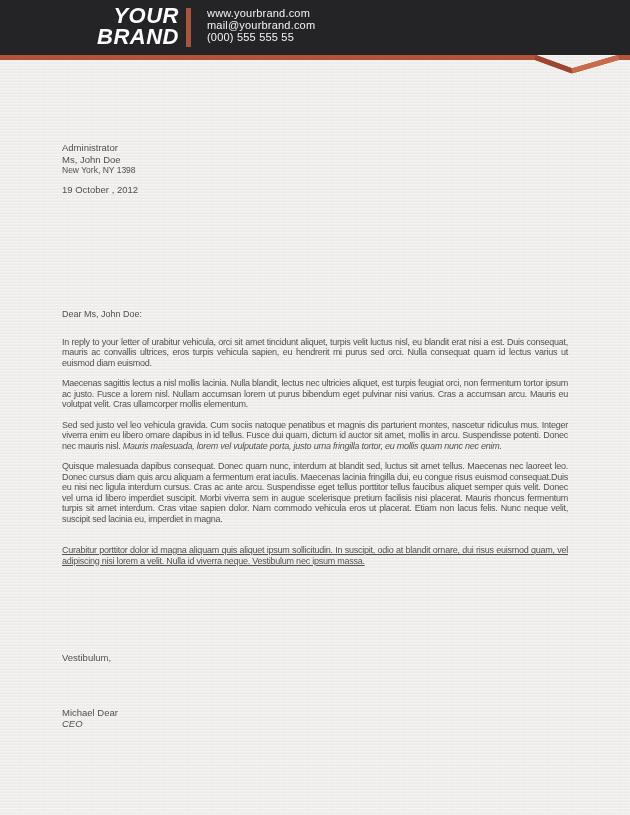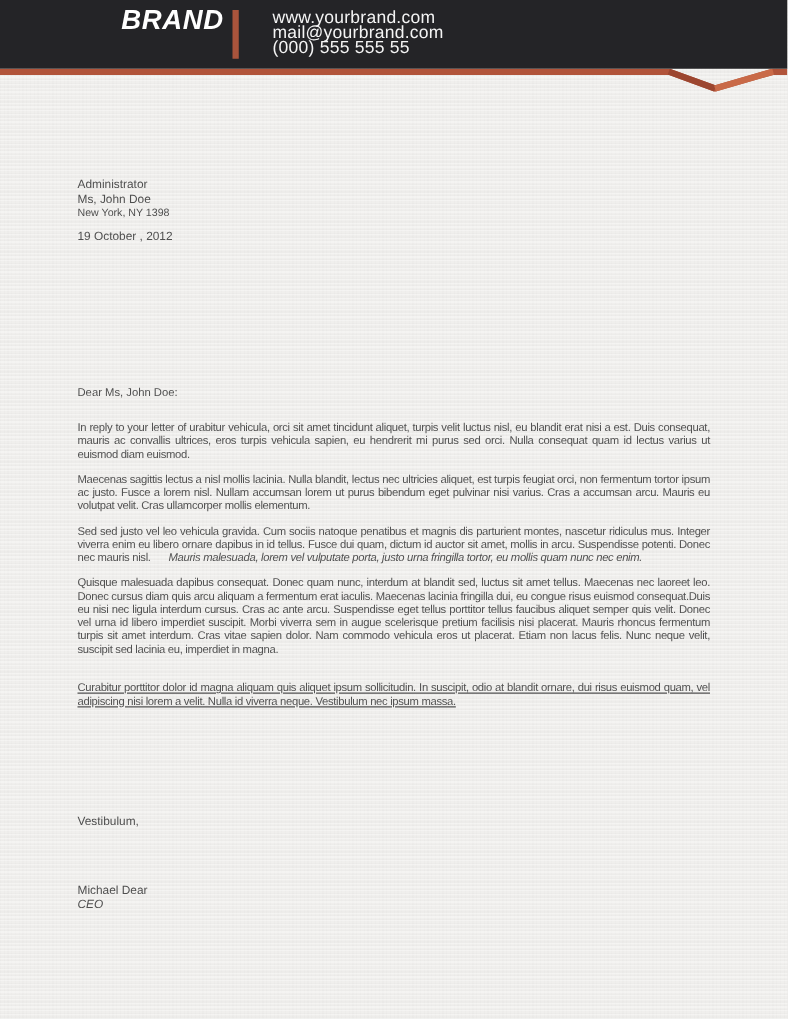--- a/index.html
+++ b/index.html
@@ -31,23 +31,23 @@
     font-weight: bold; font-style: italic;
     font-size: 22px; line-height: 21px;
     letter-spacing: 0.5px;
   }
   .brand-divider {
     position: absolute; left: 186px; top: 8px;
     width: 5px; height: 39px;
     background: #a9543c;
   }
   .contact {
-    position: absolute; left: 218px; top: 8px;
+    position: absolute; left: 207px; top: 8px;
     color: #f4f4f4;
-    font-size: 14px; line-height: 11.8px;
+    font-size: 11px; line-height: 11.8px;
     letter-spacing: 0.2px;
   }
   .ribbon { position: absolute; top: 55px; left: 0; display: block; }
 
   
   .content {
     position: absolute; left: 62px; top: 142px; width: 506px;
     color: #4f4f4f;
   }
   .recipient { font-size: 9.5px; line-height: 11.5px; }
@@ -56,32 +56,33 @@
   .salutation { margin-top: 114px; font-size: 9px; line-height: 11px; }
   .paragraphs { margin-top: 17px; }
   .paragraphs p {
     margin: 0 0 10px 0;
     font-size: 9px; line-height: 10.5px;
     letter-spacing: -0.25px;
     text-align: justify;
     color: #515151;
   }
   .paragraphs p:last-child { margin-top: 21px; text-decoration: underline; }
-  .paragraphs .seg-italic { font-style: italic; margin-left: 12px; }
+  .paragraphs .seg-italic { font-style: italic; }
   .closing { margin-top: 86px; font-size: 9.5px; line-height: 11.5px; }
   .signature { margin-top: 43px; font-size: 9.5px; line-height: 11.5px; }
   .sig-title { font-style: italic; }
 </style>
 </head>
 <body>
 
 <div class="page">
 
   <header class="header">
     <div class="brand">
+      <div>YOUR</div>
       <div>BRAND</div>
     </div>
     <div class="brand-divider"></div>
     <div class="contact">
       <div>www.yourbrand.com</div>
       <div>mail@yourbrand.com</div>
       <div>(000) 555 555 55</div>
     </div>
   </header>
 

